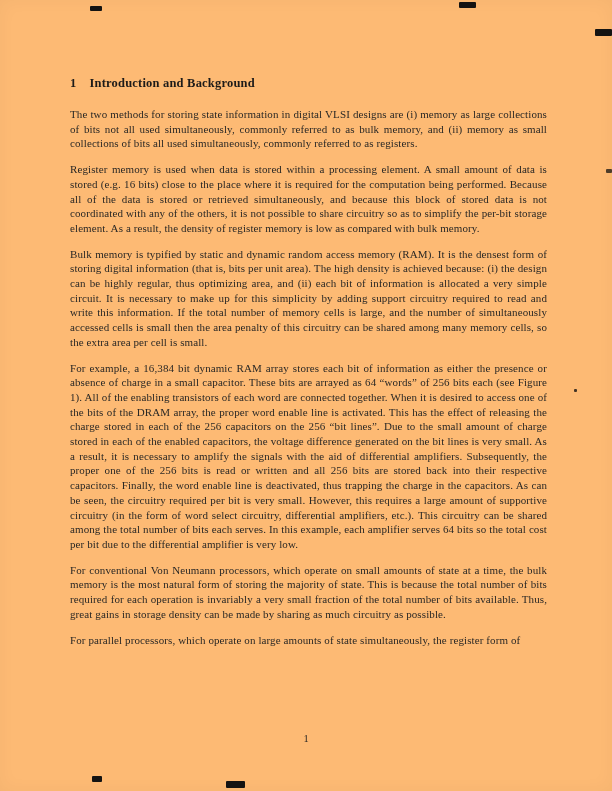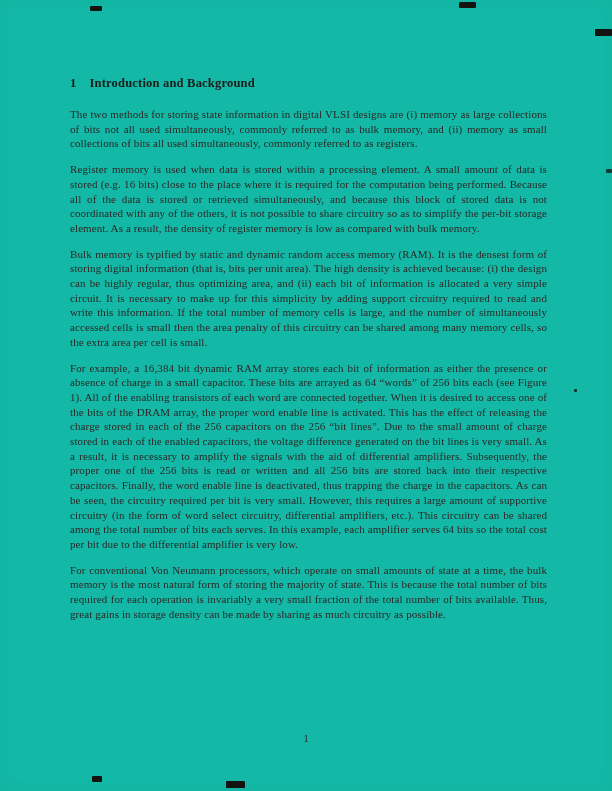--- a/index.html
+++ b/index.html
@@ -4,21 +4,21 @@
 <style>
   html, body {
     margin: 0;
     padding: 0;
     background: #e9e9e7;
   }
   .page {
     position: relative;
     width: 612px;
     height: 791px;
-    background: #14b8a6;
+    background: #fdba74;
     overflow: hidden;
     box-shadow: inset 0 0 18px rgba(0,0,0,0.04);
     font-family: "Liberation Serif", "DejaVu Serif", serif;
     color: #262422;
   }
   .content {
     position: absolute;
     left: 70px;
     top: 76px;
     width: 477px;
@@ -83,19 +83,20 @@
     <h1 class="section-heading">
       <span class="sec-num">1</span><span class="sec-title">Introduction and Background</span>
     </h1>
 
     <div class="body-text">
       <p>The two methods for storing state information in digital VLSI designs are (i) memory as large collections of bits not all used simultaneously, commonly referred to as bulk memory, and (ii) memory as small collections of bits all used simultaneously, commonly referred to as registers.</p>
       <p>Register memory is used when data is stored within a processing element. A small amount of data is stored (e.g. 16 bits) close to the place where it is required for the computation being performed. Because all of the data is stored or retrieved simultaneously, and because this block of stored data is not coordinated with any of the others, it is not possible to share circuitry so as to simplify the per-bit storage element. As a result, the density of register memory is low as compared with bulk memory.</p>
       <p>Bulk memory is typified by static and dynamic random access memory (RAM).  It is the densest form of storing digital information (that is, bits per unit area). The high density is achieved because: (i) the design can be highly regular, thus optimizing area, and (ii)  each bit of information is allocated a very simple circuit. It is necessary to make up for this simplicity by adding support circuitry required to read and write this information. If the total number of memory cells is large, and the number of simultaneously accessed cells is small then the area penalty of this circuitry can be shared among many memory cells, so the extra area per cell is small.</p>
       <p>For example, a 16,384 bit dynamic RAM array stores each bit of information as either the presence or absence of charge in a small capacitor. These bits are arrayed as 64 “words” of 256 bits each (see Figure 1). All of the enabling transistors of each word are connected together. When it is desired to access one of the bits of the DRAM array, the proper word enable line is activated. This has the effect of releasing the charge stored in each of the 256 capacitors on the 256 “bit lines”. Due to the small amount of charge stored in each of the enabled capacitors, the voltage difference generated on the bit lines is very small. As a result, it is necessary to amplify the signals with the aid of differential amplifiers. Subsequently, the proper one of the 256 bits is read or written and all 256 bits are stored back into their respective capacitors. Finally, the word enable line is deactivated, thus trapping the charge in the capacitors. As can be seen, the circuitry required per bit is very small. However, this requires a large amount of supportive circuitry (in the form of word select circuitry, differential amplifiers, etc.). This circuitry can be shared among the total number of bits each serves. In this example, each amplifier serves 64 bits so the total cost per bit due to the differential amplifier is very low.</p>
       <p>For conventional Von Neumann processors, which operate on small amounts of state at a time, the bulk memory is the most natural form of storing the majority of state. This is because the total number of bits required for each operation is invariably a very small fraction of the total number of bits available. Thus, great gains in storage density can be made by sharing as much circuitry as possible.</p>
+      <p>For parallel processors, which operate on large amounts of state simultaneously, the register form of</p>
     </div>
 
   </div>
 
   <div class="page-number">1</div>
 
 </div>
 
 </body></html>

